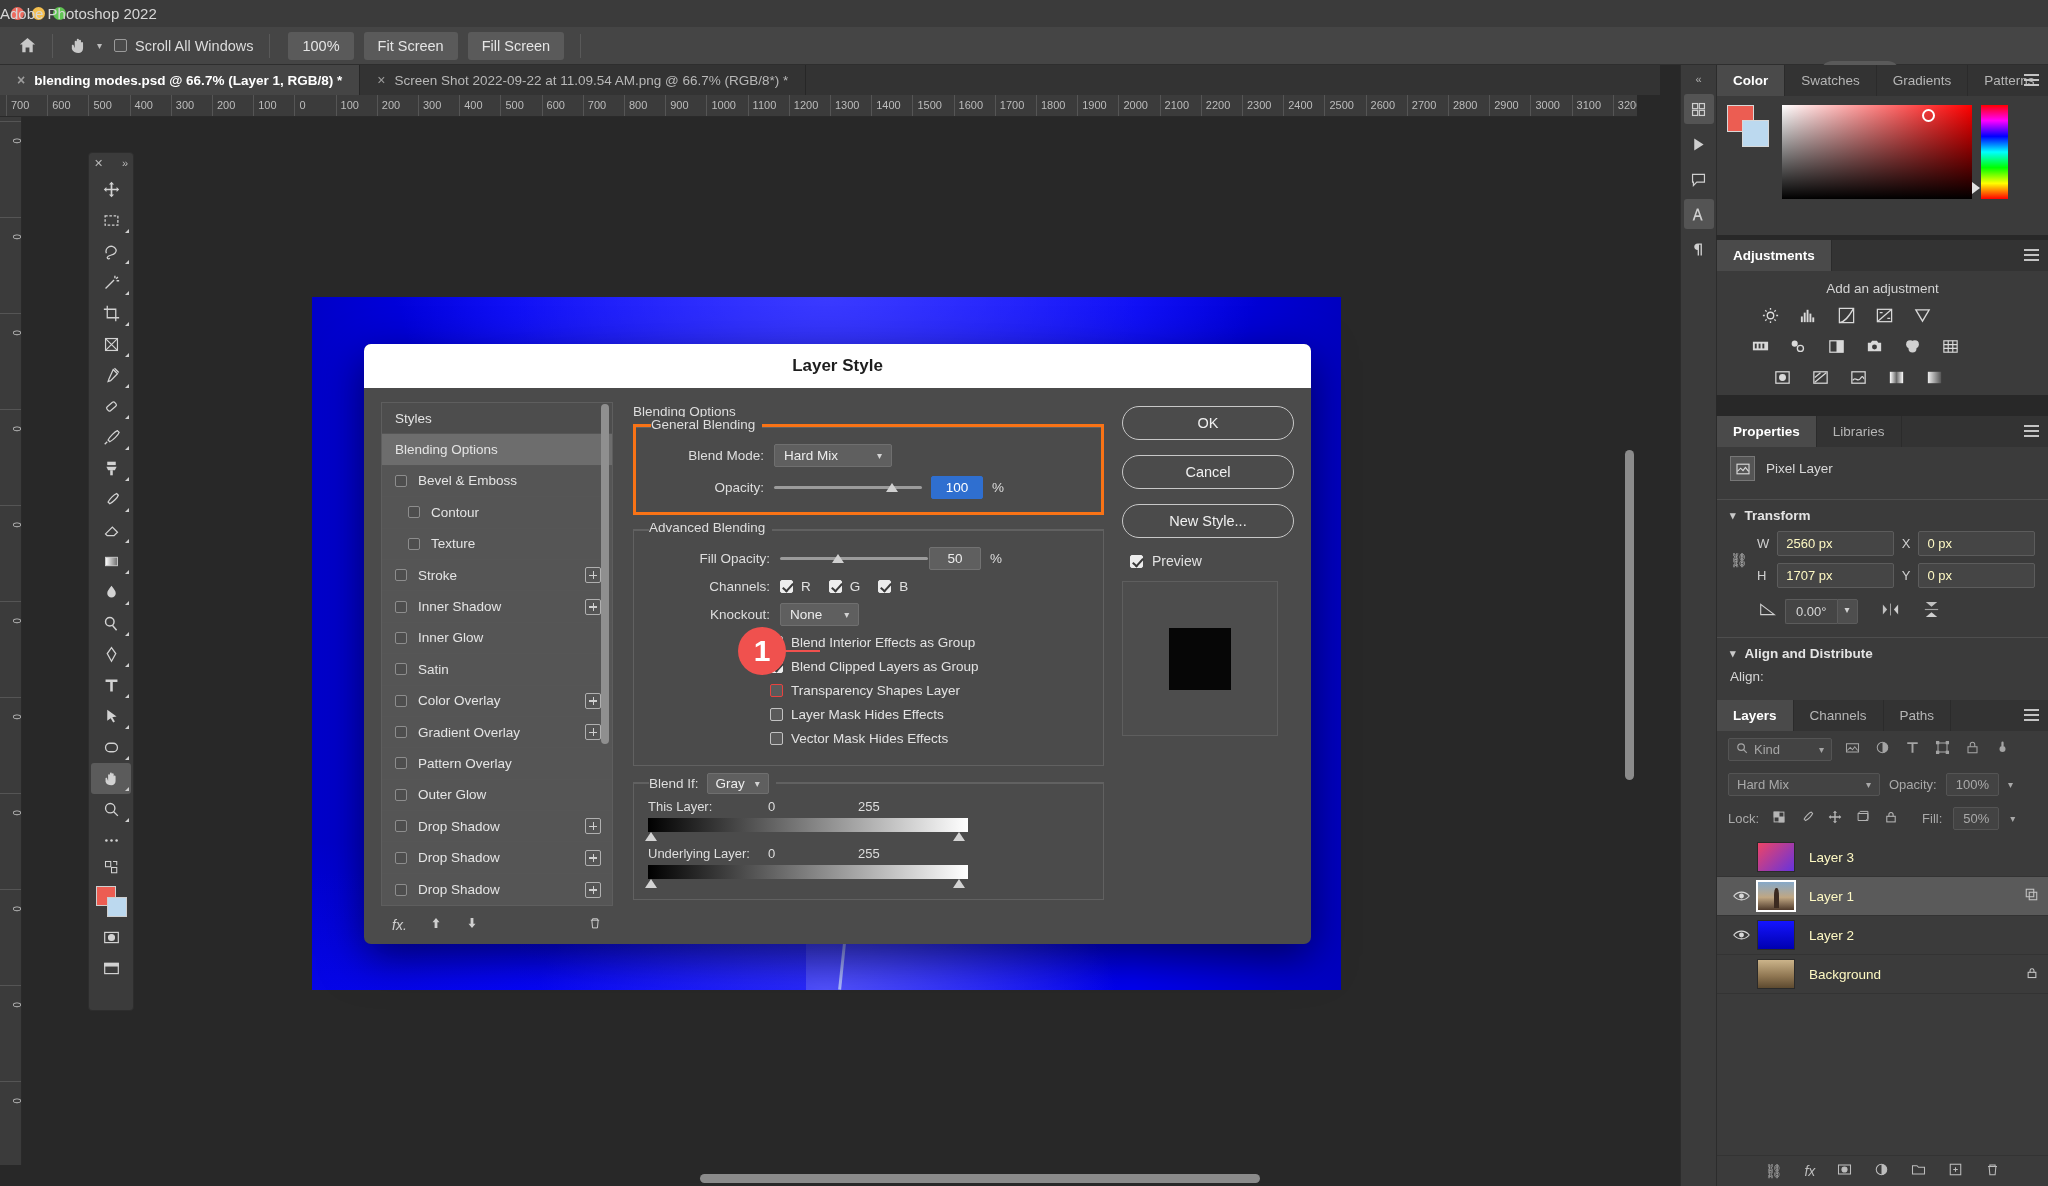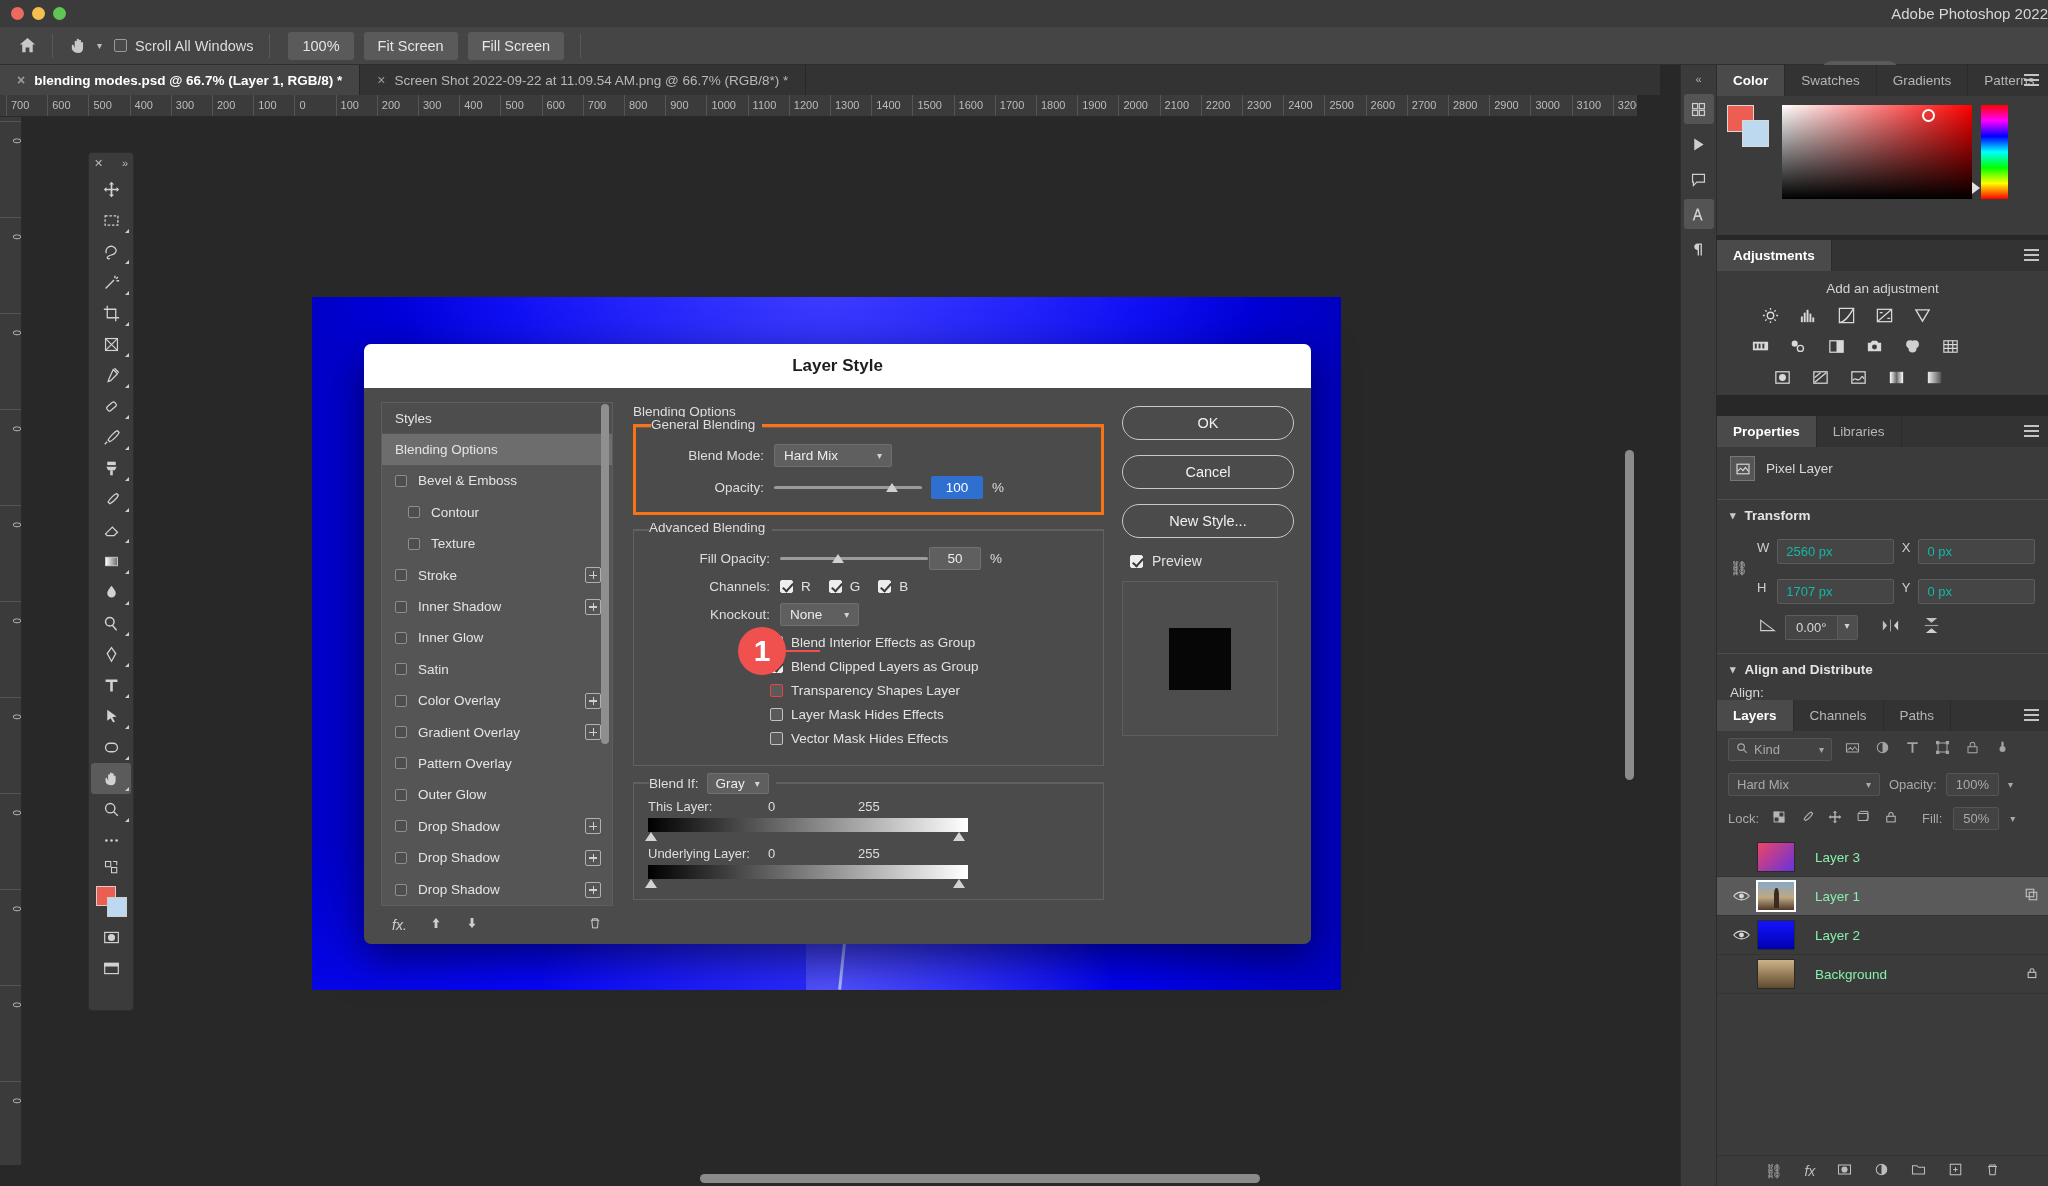--- a/index.html
+++ b/index.html
@@ -16,21 +16,21 @@
   .titlebar {
     position: absolute; top: 0; left: 0; width: 2048px; height: 27px;
     background: #3b3b3b; display: flex; align-items: center;
   }
   .traffic { display: flex; gap: 8px; margin-left: 11px; }
   .tl { width: 13px; height: 13px; border-radius: 50%; }
   .tl.red { background: #ed6a5e; }
   .tl.yellow { background: #f4bf4f; }
   .tl.green { background: #61c554; }
   .app-title {
-    position: absolute; left: 0; right: 0; text-align: right;
+    position: absolute; left: 0; right: 0; text-align: left;
     font-size: 15px; color: #d6d6d6; line-height: 27px;
   }
 
   
   .optionsbar {
     position: absolute; top: 27px; left: 0; width: 2048px; height: 38px;
     background: #454545; display: flex; align-items: center; padding-left: 10px;
     border-bottom: 1px solid #2e2e2e;
   }
   .ob-icon { width: 34px; height: 34px; display: flex; align-items: center; justify-content: center; color: #c8c8c8; }
@@ -211,21 +211,21 @@
   .prop-kind { display: flex; align-items: center; gap: 11px; padding: 9px 13px; font-size: 13.5px; }
   .prop-kind .thumb { width: 25px; height: 25px; background: #555; border: 1px solid #777; display: flex; align-items: center; justify-content: center; }
   .sect-title { display: flex; align-items: center; gap: 9px; padding: 8px 13px 6px; font-size: 13.5px; font-weight: bold; color: #e4e4e4; }
   .chev { font-size: 11px; color: #c9c9c9; }
   .xform { display: flex; align-items: center; gap: 9px; padding: 2px 13px; }
   .link-ico { width: 18px; color: #c6c6c6; font-size: 14px; text-align: center; }
   .fgrid { display: grid; grid-template-columns: auto 1fr auto 1fr; gap: 7px 8px; align-items: center; flex: 1; }
   .flabel { font-size: 13px; color: #d0d0d0; }
   .finput {
     background: #454545; border: 1px solid #5c5c5c; border-radius: 2px;
-    padding: 4px 8px; font-size: 13px; color: #14b8a6; min-width: 64px; margin-top: 8px;
+    padding: 4px 8px; font-size: 13px; color: #fef9c3; min-width: 64px;
   }
   .rot-row { display: flex; align-items: center; gap: 9px; padding: 9px 13px 4px 42px; }
   .rot-input { display: flex; }
   .rot-input .v { background: #454545; border: 1px solid #5c5c5c; border-right: none; padding: 4px 10px; font-size: 13px; border-radius: 2px 0 0 2px; }
   .rot-input .c { background: #4e4e4e; border: 1px solid #5c5c5c; padding: 4px 7px; font-size: 10px; border-radius: 0 2px 2px 0; color: #d2d2d2; }
   .divider { height: 1px; background: #4e4e4e; margin: 9px 0 0; }
 
   
   .lay-filter { display: flex; align-items: center; gap: 11px; padding: 7px 11px; }
   .kind-sel {
@@ -245,21 +245,21 @@
   .lock-row { display: flex; align-items: center; gap: 11px; padding: 6px 11px 8px; font-size: 13px; color: #a9a9a9; }
   .lock-ico { color: #b6b6b6; width: 17px; text-align: center; }
   .layer-row {
     display: flex; align-items: center; gap: 0; height: 39px;
     border-bottom: 1px solid #333; padding: 0 9px; position: relative;
   }
   .layer-row.sel { background: #5a5a5a; }
   .eye { width: 31px; display: flex; align-items: center; justify-content: center; color: #d9d9d9; }
   .lthumb { width: 38px; height: 30px; border: 1px solid #2a2a2a; flex: none; position: relative; overflow: hidden; }
   .lthumb.marked { outline: 2px solid #ffffff; outline-offset: -1px; }
-  .lname { margin-left: 20px; font-size: 13.5px; color: #86efac; }
+  .lname { margin-left: 14px; font-size: 13.5px; color: #fef9c3; }
   .lright { margin-left: auto; color: #c6c6c6; font-size: 13px; }
   .layers-foot {
     position: absolute; bottom: 0; left: 0; right: 0; height: 31px; background: #3b3b3b;
     display: flex; align-items: center; justify-content: center; gap: 22px;
     border-top: 1px solid #333; color: #bdbdbd; font-size: 14px;
   }
 
   
   .dialog {
     position: absolute; left: 364px; top: 344px; width: 947px; height: 600px;

